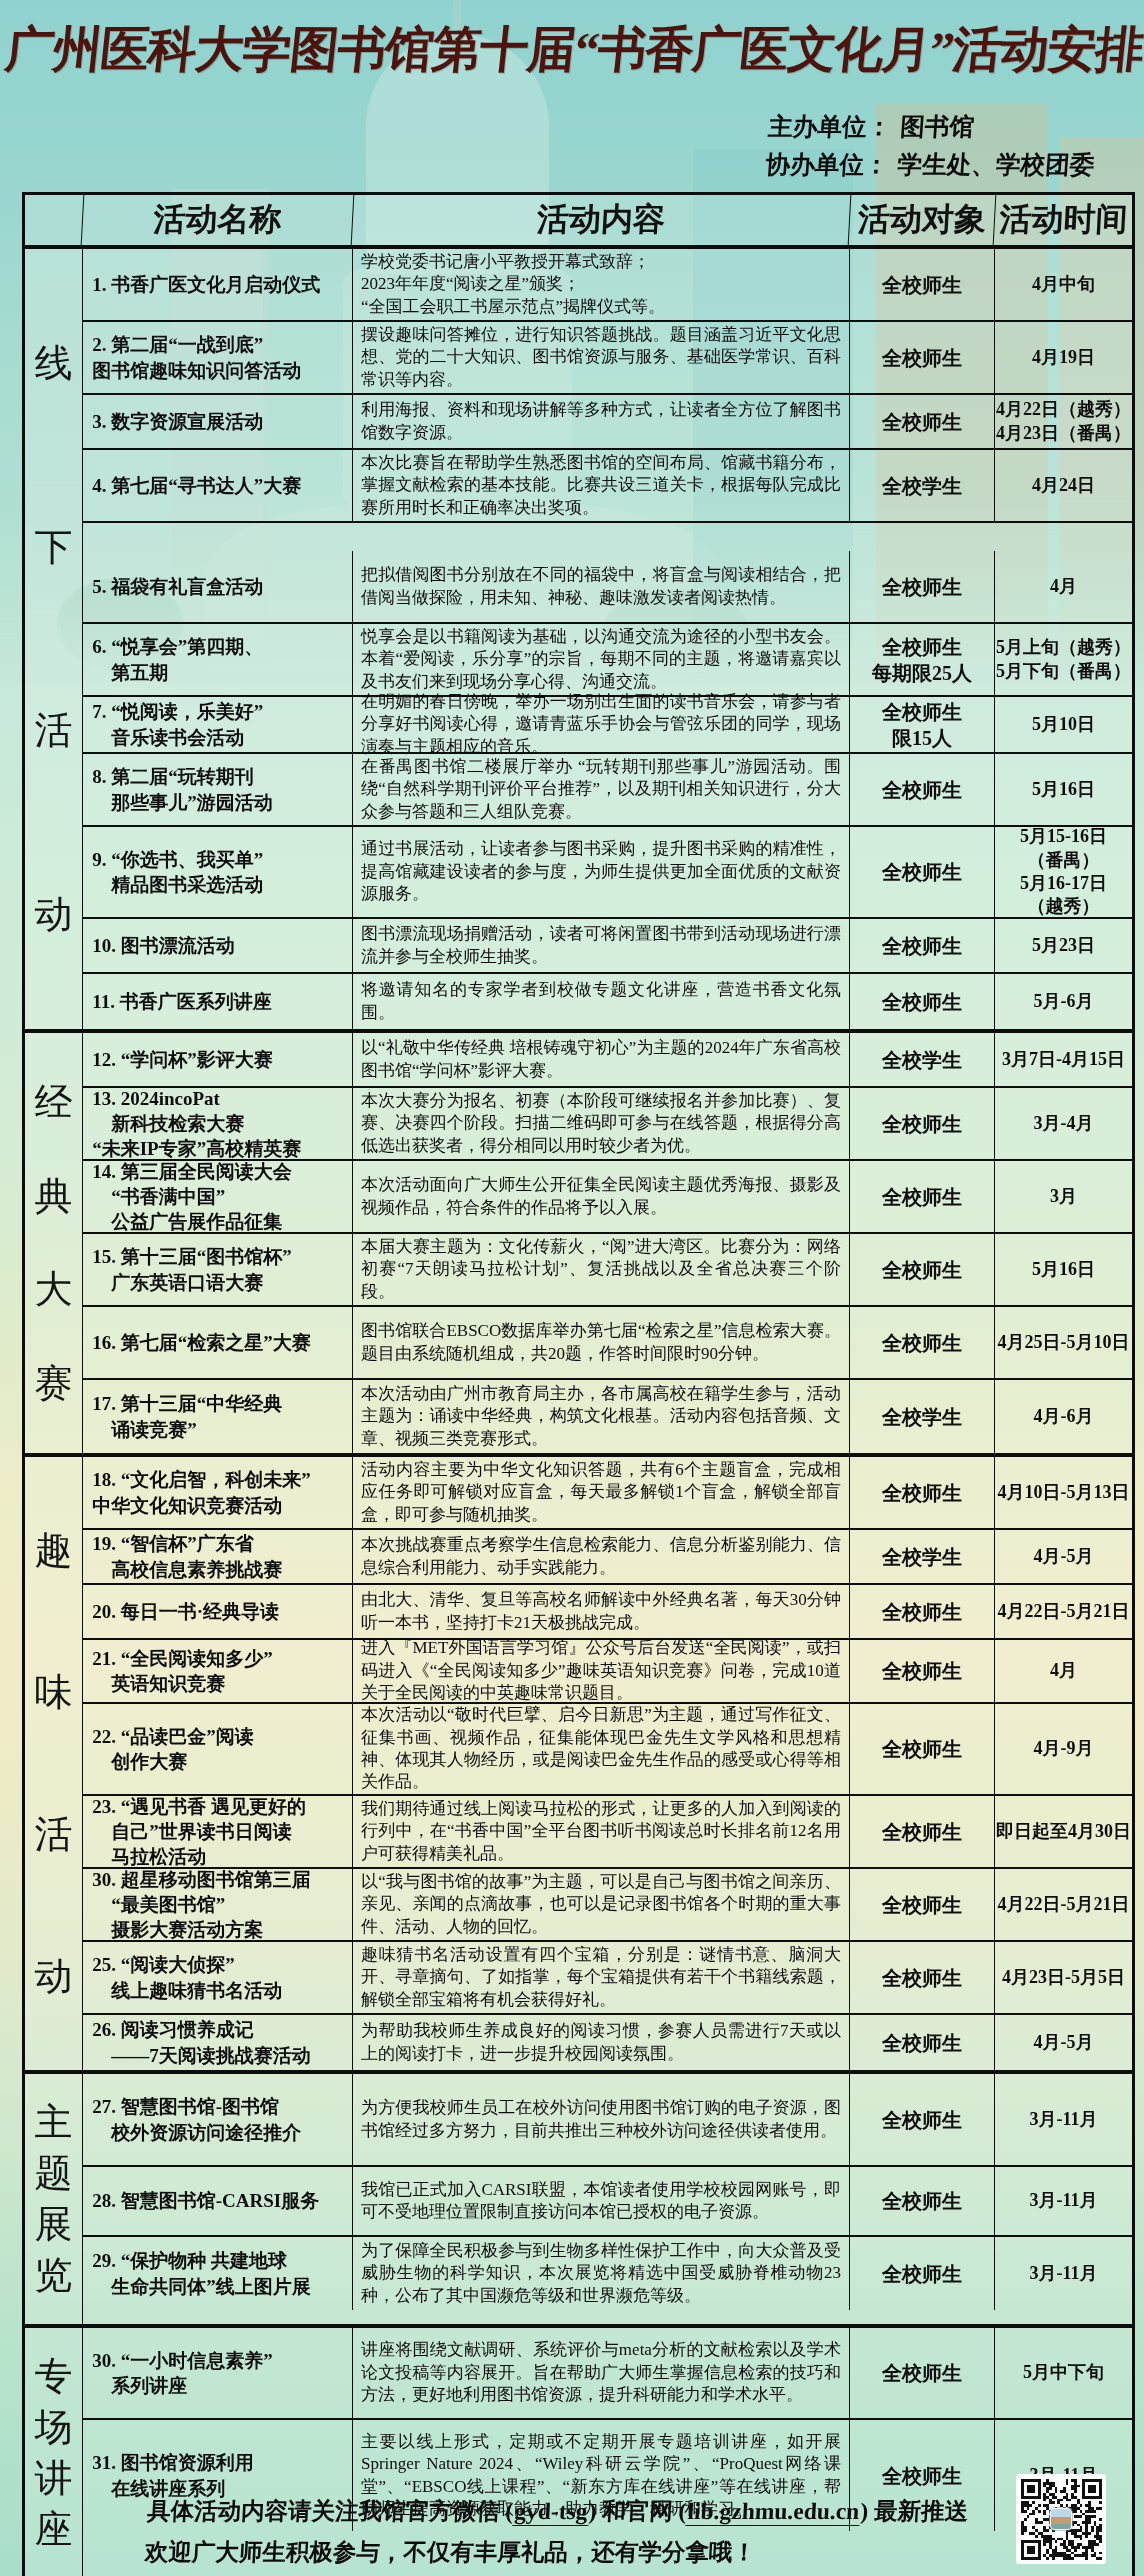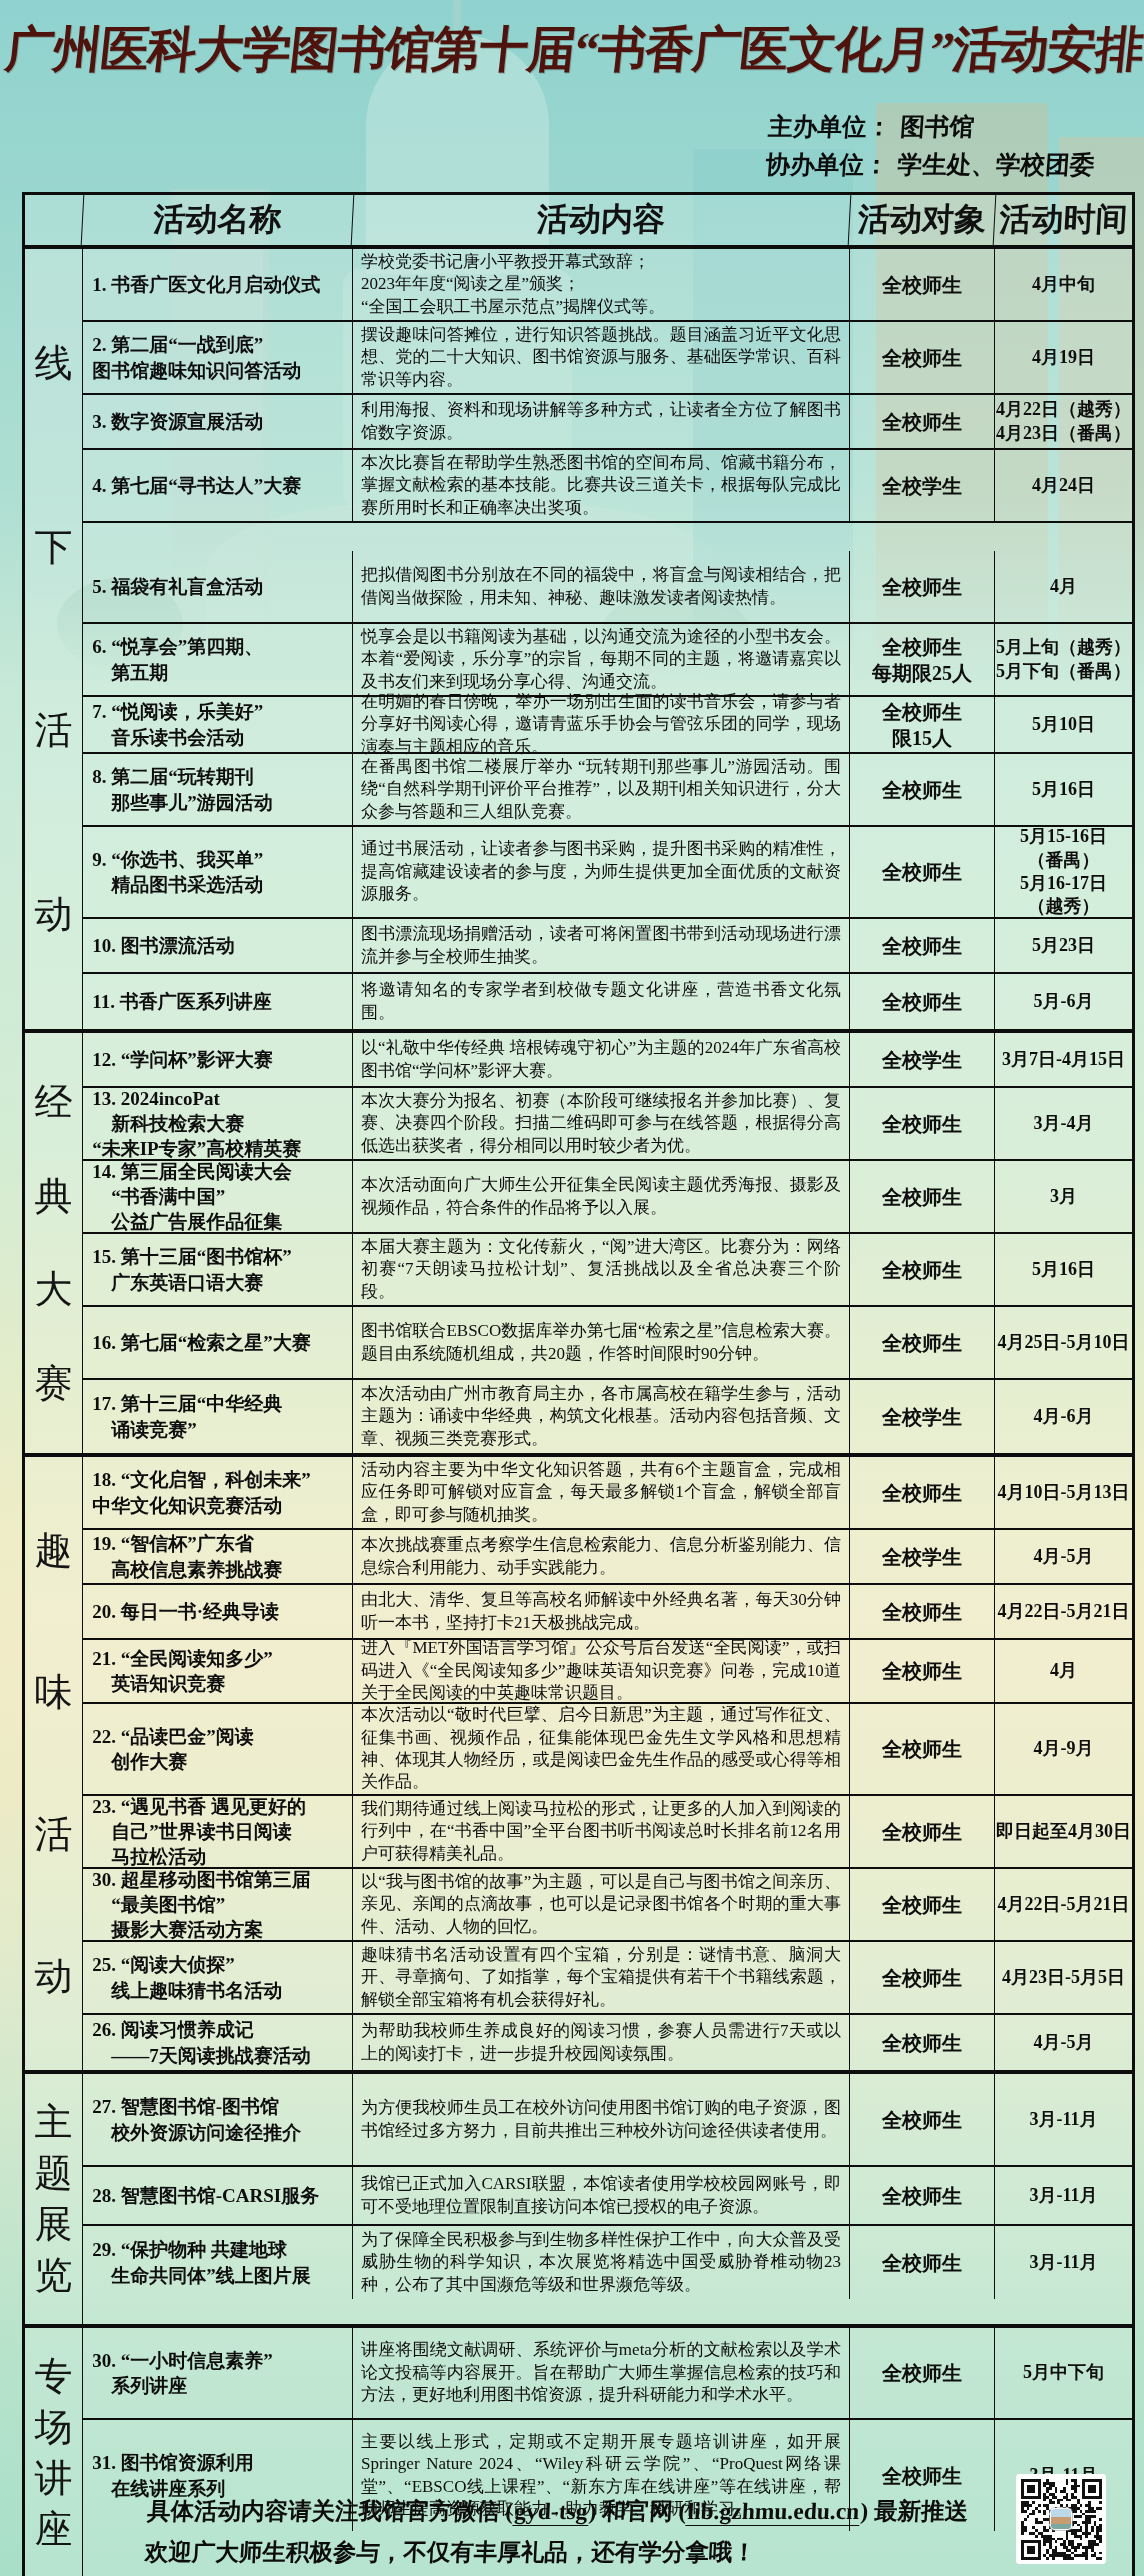--- a/index.html
+++ b/index.html
@@ -325,21 +325,21 @@
           <div>览</div>
         </div>
         <div class="sec-rows">
           <div class="row" style="height: 93px;">
             <div class="cellc c-name"><div>27. 智慧图书馆-图书馆
 　校外资源访问途径推介</div></div>
             <div class="cellc c-content"><div>为方便我校师生员工在校外访问使用图书馆订购的电子资源，图书馆经过多方努力，目前共推出三种校外访问途径供读者使用。</div></div>
             <div class="cellc c-aud"><div>全校师生</div></div>
             <div class="cellc c-time"><div>3月-11月</div></div>
           </div>
-          <div class="row" style="height: 59px;">
+          <div class="row" style="height: 70px;">
             <div class="cellc c-name"><div>28. 智慧图书馆-CARSI服务</div></div>
             <div class="cellc c-content"><div>我馆已正式加入CARSI联盟，本馆读者使用学校校园网账号，即可不受地理位置限制直接访问本馆已授权的电子资源。</div></div>
             <div class="cellc c-aud"><div>全校师生</div></div>
             <div class="cellc c-time"><div>3月-11月</div></div>
           </div>
           <div class="row" style="height: 73px;">
             <div class="cellc c-name"><div>29. “保护物种 共建地球
 　生命共同体”线上图片展</div></div>
             <div class="cellc c-content"><div>为了保障全民积极参与到生物多样性保护工作中，向大众普及受威胁生物的科学知识，本次展览将精选中国受威胁脊椎动物23种，公布了其中国濒危等级和世界濒危等级。</div></div>
             <div class="cellc c-aud"><div>全校师生</div></div>

